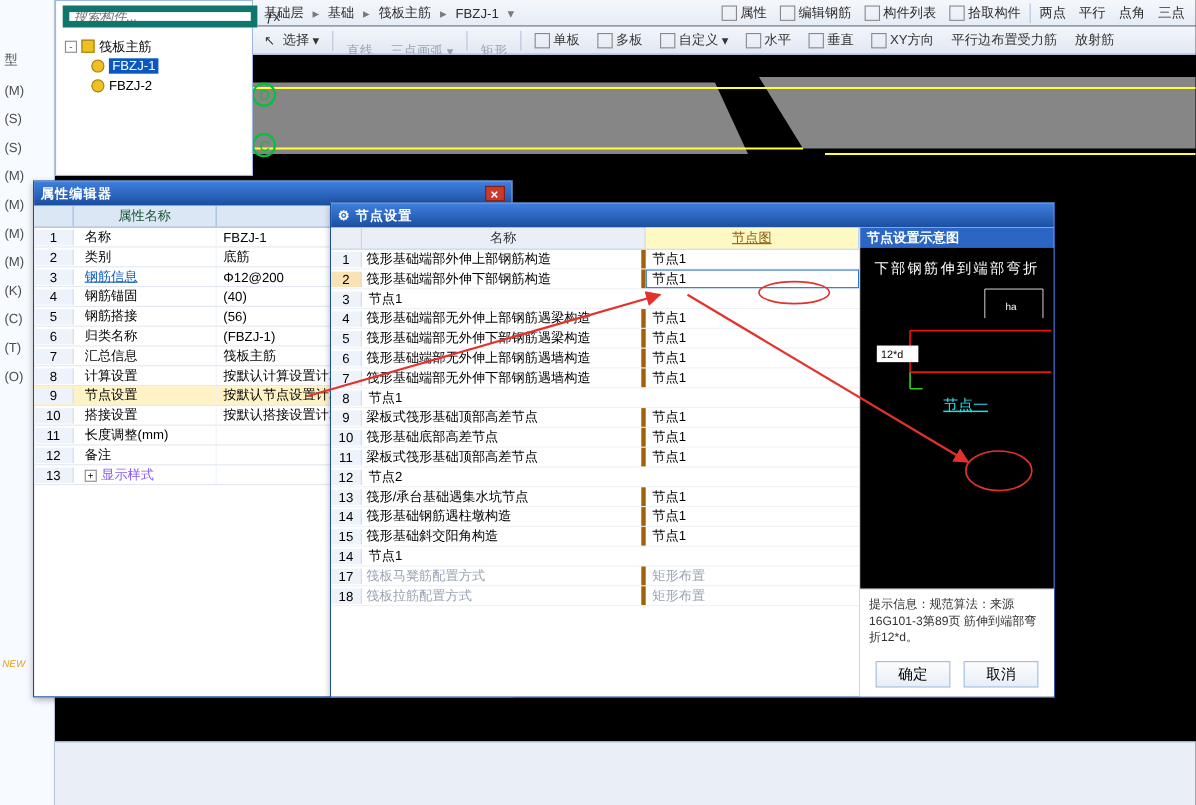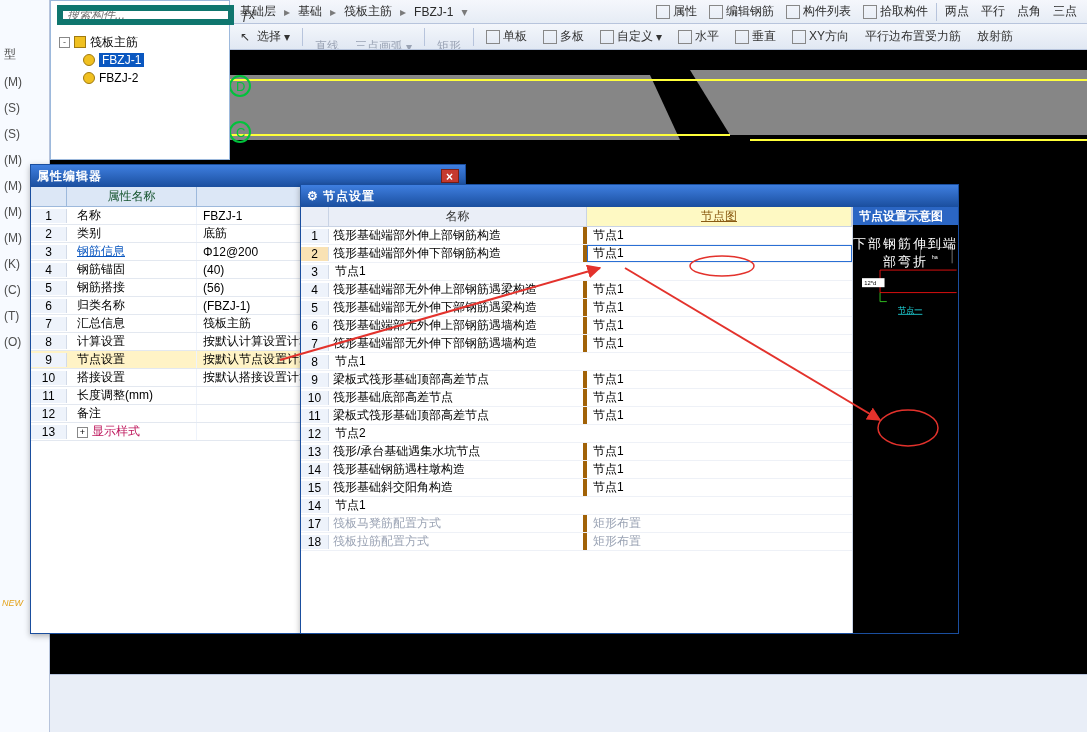--- a/index.html
+++ b/index.html
@@ -82,21 +82,21 @@
   .ahc-num { width:36px; }
   .ahc-name { width:130px; }
   .ahc-val { flex:1; }
   .attr-body { }
   .attr-row { display:flex; height:18px; border-bottom:1px solid #e3e8f0; align-items:center; }
   .attr-row.sel { background:#fff3c6; }
   .ar-num { width:36px; text-align:center; background:#eef3fb; border-right:1px solid #d3dbe8; }
   .ar-name { width:130px; padding-left:10px; border-right:1px solid #eef3fb; }
   .ar-val { flex:1; padding-left:6px; }
   .ar-link { color:#0a57c0; text-decoration:underline; }
-  .ar-gray { color:#be185d; }
+  .ar-gray { color:#8b5cf6; }
   .ar-plus { display:inline-block; width:11px; height:11px; border:1px solid #888; font-size:9px; line-height:9px; text-align:center; margin-right:4px; }
   
   #node-win { left:300px; top:184px; width:659px; height:450px; }
   #node-win .nw-body {
     display:flex; height:calc(100% - 22px); background:#fff;
   }
   .nw-left { width:552px; border-right:1px solid #c9d3e5; display:flex; flex-direction:column; }
   .nw-right { flex:1; display:flex; flex-direction:column; background:#fff; }
   .nt-head { display:flex; height:20px; background:#eaeef7; border-bottom:1px solid #c9d3e5; }
   .nt-h { display:flex; align-items:center; justify-content:center; border-right:1px solid #c9d3e5; color:#333; }
@@ -458,20 +458,27 @@
           <line x1="60" y1="100" x2="230" y2="100" stroke="#e11" stroke-width="2"></line>
           <line x1="60" y1="150" x2="230" y2="150" stroke="#e11" stroke-width="2"></line>
           <line x1="60" y1="100" x2="60" y2="150" stroke="#e11" stroke-width="2"></line>
           <rect x="20" y="118" width="50" height="20" fill="#fff"></rect>
           <text x="25" y="133" fill="#000" font-size="13">12*d</text>
           <line x1="60" y1="150" x2="60" y2="170" stroke="#3c2" stroke-width="2"></line>
           <line x1="60" y1="170" x2="75" y2="170" stroke="#3c2" stroke-width="2"></line>
           <text x="100" y="195" fill="#21e0e7" font-size="18" text-decoration="underline">节点一</text>
         </svg>
       </div>
+      <div class="nw-tip">
+        <span>提示信息：</span><span>规范算法：来源16G101-3第89页 筋伸到端部弯折12*d。</span>
+      </div>
+      <div class="nw-buttons">
+        <button class="wbtn">确定</button>
+        <button class="wbtn">取消</button>
+      </div>
     </div>
   </div>
 </div>
 
 <svg id="overlay" width="1087" height="732">
   <defs>
     <marker id="ah" viewBox="0 0 10 10" refX="9" refY="5" markerWidth="7" markerHeight="7" orient="auto">
       <path d="M0,0 L10,5 L0,10 z" fill="#e3322c"></path>
     </marker>
   </defs>

